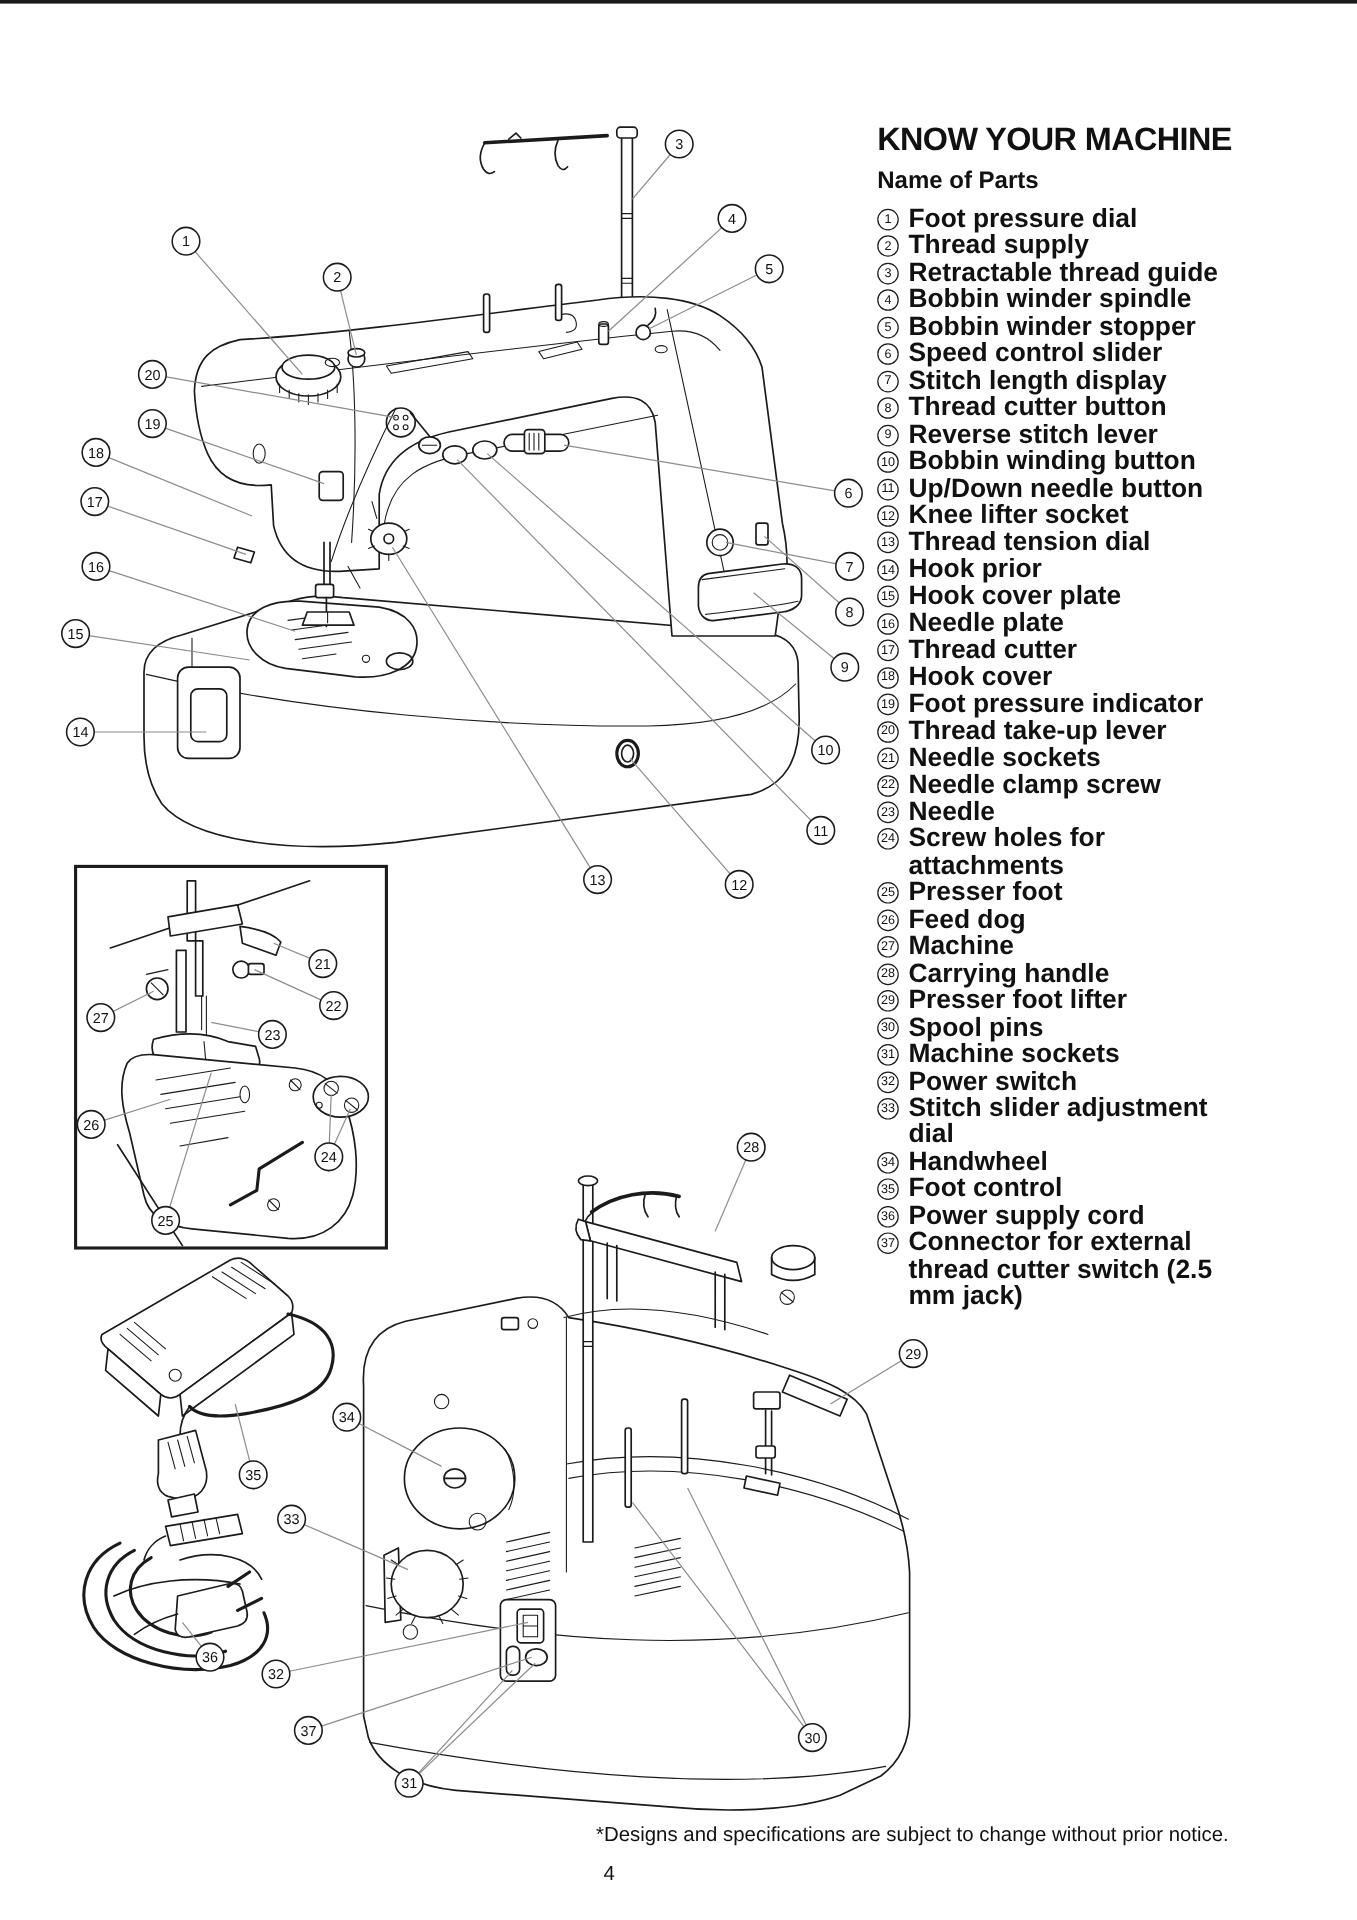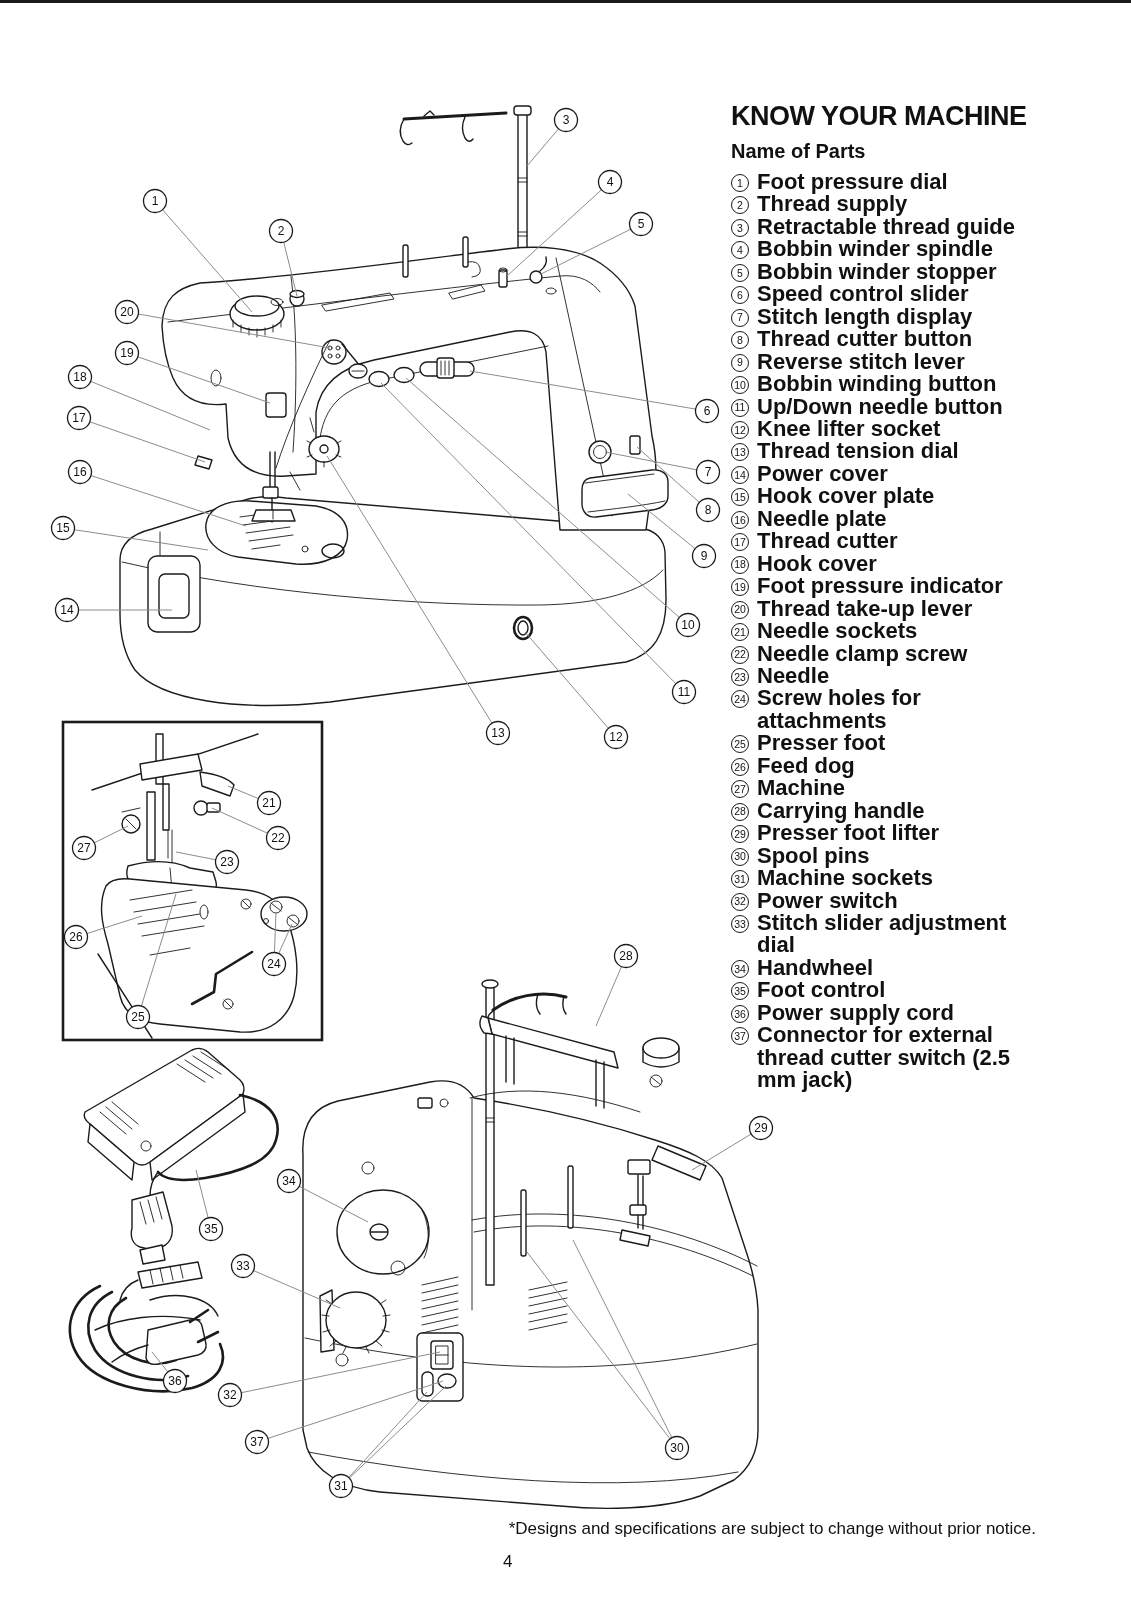--- a/index.html
+++ b/index.html
@@ -21,21 +21,21 @@
   .art{fill:none;stroke:#1b1b1b;stroke-width:1.4;stroke-linejoin:round;stroke-linecap:round;}
   .artw{fill:#ffffff;stroke:#1b1b1b;stroke-width:1.4;stroke-linejoin:round;stroke-linecap:round;}
   .thick{stroke-width:2.6;}
   .thin{stroke-width:0.9;}
   .wire{stroke-width:3;}
   .leader{stroke:#8c8c8c;stroke-width:1;fill:none;}
   .callout-circle{fill:#ffffff;stroke:#1b1b1b;stroke-width:1.3;}
   .callout-num{font-family:"Liberation Sans",sans-serif;font-size:12px;fill:#111;
                text-anchor:middle;}
   
-  #footnote{position:absolute;top:1519px;right:95px;font-size:17px;}
+  #footnote{position:absolute;top:1519px;right:107px;font-size:17px;}
   #page-number{position:absolute;top:1552px;left:503px;font-size:17px;}
 </style>
 </head>
 <body>
 
 <div id="page">
   <div id="top-edge"></div>
 
   <svg id="art" width="1131" height="1600" viewBox="0 0 1131 1600">
 
@@ -477,21 +477,21 @@
         <li>
           <span class="pnum">12</span>
           <span class="plabel">Knee lifter socket</span>
         </li>
         <li>
           <span class="pnum">13</span>
           <span class="plabel">Thread tension dial</span>
         </li>
         <li>
           <span class="pnum">14</span>
-          <span class="plabel">Power cover</span>
+          <span class="plabel">Hook prior</span>
         </li>
         <li>
           <span class="pnum">15</span>
           <span class="plabel">Hook cover plate</span>
         </li>
         <li>
           <span class="pnum">16</span>
           <span class="plabel">Needle plate</span>
         </li>
         <li>

